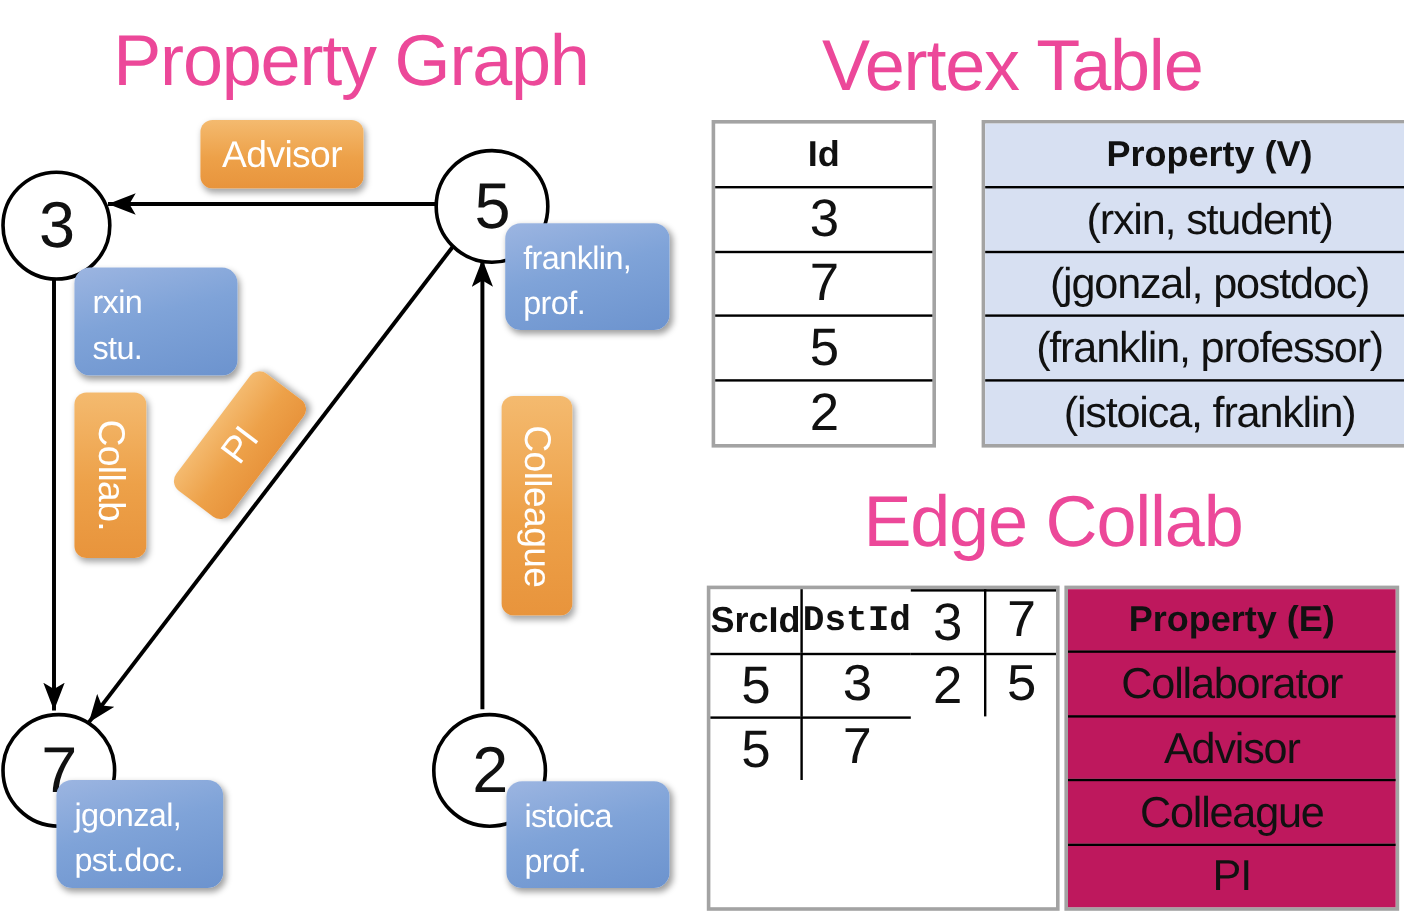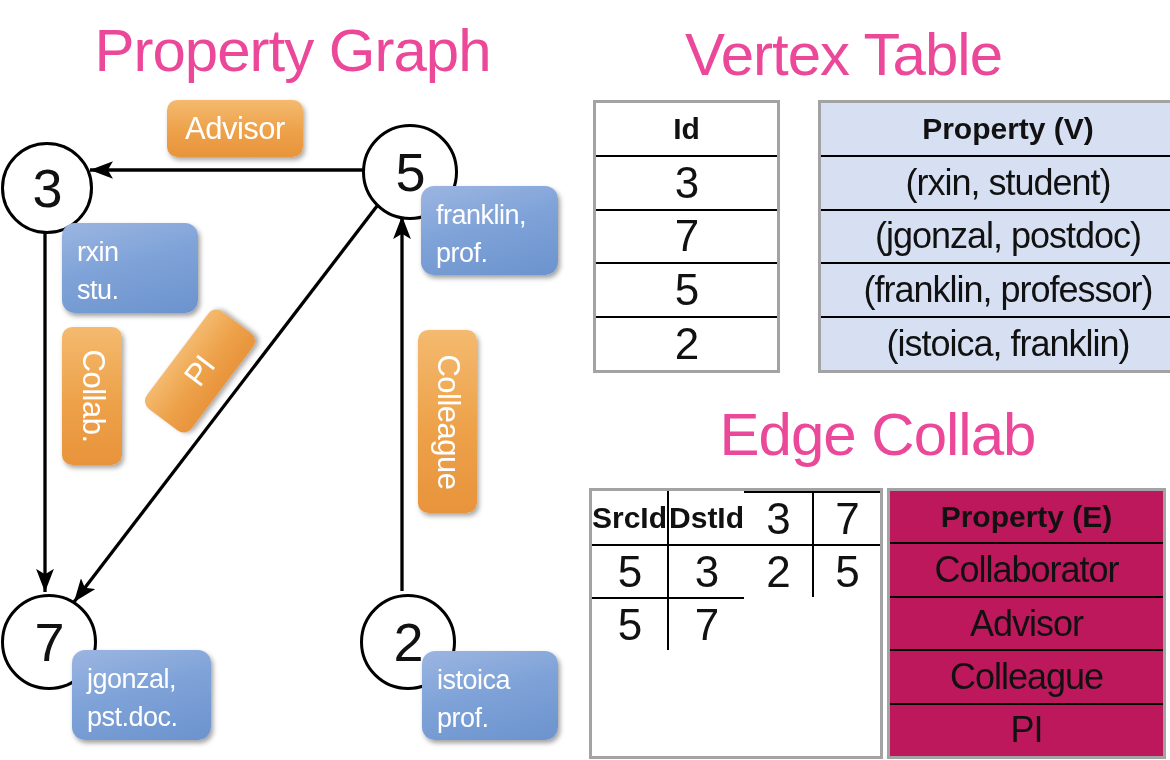--- a/index.html
+++ b/index.html
@@ -36,21 +36,21 @@
   .subtable{position:absolute;border:3px solid #a3a3a3;display:flex;flex-direction:column;}
   .trow{flex:1;display:flex;align-items:center;justify-content:center;
         border-top:2px solid #000;font-size:36px;letter-spacing:-1px;}
   .trow.first{border-top:none;}
   .trow.head{font-size:30px;font-weight:700;letter-spacing:0;}
   .trow.digits{font-size:44px;}
   .grid2{display:grid;grid-template-columns:1fr 1fr 1fr 1fr;}
   .gcell{display:flex;align-items:center;justify-content:center;
          border-top:2px solid #000;font-size:44px;letter-spacing:-1px;}
   .gcell.toprow{border-top:none;}
-  .gcell.rightcol{border-left:2px solid #000;}
+  .gcell.rightcol{border-left:2px solid #000;font-family:Liberation Mono, monospace;}
   .gcell.head{font-size:30px;font-weight:700;letter-spacing:0;}
   .bg-blue{background:#d7e0f2;}
   .bg-tan{background:#be185d;}
 </style>
 </head>
 <body>
 
 <div id="canvas">
 
   <div class="title" style="left:0;top:16px;width:585px;">Property Graph</div>
@@ -96,21 +96,21 @@
   </div>
 
   <div class="vbox" style="left:62px;top:187px;width:117px;height:80px;margin-top:36px;">
     <div>rxin</div>
     <div>stu.</div>
   </div>
   <div class="vbox" style="left:421px;top:186px;width:118px;height:79px;">
     <div>franklin,</div>
     <div>prof.</div>
   </div>
-  <div class="vbox" style="left:72px;top:650px;width:120px;height:80px;">
+  <div class="vbox" style="left:47px;top:650px;width:120px;height:80px;">
     <div>jgonzal,</div>
     <div>pst.doc.</div>
   </div>
   <div class="vbox" style="left:422px;top:651px;width:117px;height:79px;">
     <div>istoica</div>
     <div>prof.</div>
   </div>
 
   <div class="subtable" style="left:593px;top:100px;width:181px;height:267px;">
     <div class="trow head first">Id</div>

